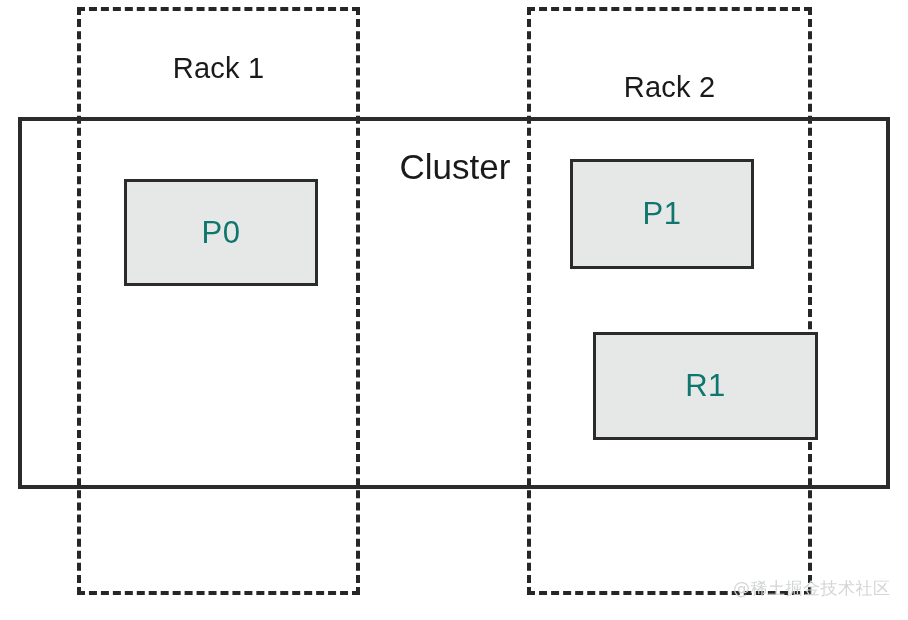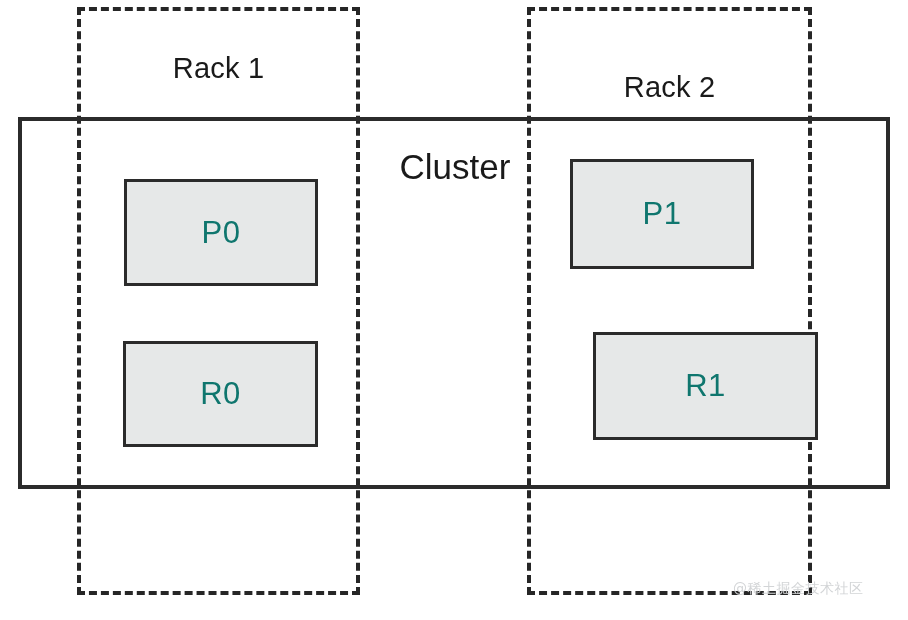--- a/index.html
+++ b/index.html
@@ -68,21 +68,21 @@
     font-size: 31px;
     line-height: 32px;
     letter-spacing: 0.5px;
     white-space: nowrap;
   }
 
   
   .watermark {
     position: absolute;
     color: #d3d5d7;
-    font-size: 14px;
+    font-size: 17px;
     line-height: 20px;
     white-space: nowrap;
     letter-spacing: 0.5px;
     font-family: "DejaVu Sans", sans-serif;
   }
 </style>
 </head>
 <body>
 
 <div id="canvas">
@@ -96,23 +96,20 @@
   </div>
 
   <div class="cluster" style="left:18px; top:117px; width:872px; height:372px;"></div>
 
   <div class="cluster-label" style="left:380px; top:152px; width:150px;">Cluster</div>
 
   <div class="node" style="left:124px; top:179px; width:194px; height:107px;">
     <span class="node-label">P0</span>
   </div>
 
-  <div class="node" style="left:123px; top:341px; width:195px; height:106px;">
-    <span class="node-label">R0</span>
-  </div>
 
   <div class="node" style="left:570px; top:159px; width:184px; height:110px;">
     <span class="node-label">P1</span>
   </div>
 
   <div class="node" style="left:570px; top:332px; width:225px; height:108px;margin-left:23px;">
     <span class="node-label">R1</span>
   </div>
 
   <div class="watermark" style="left:733px; top:578px;">@稀土掘金技术社区</div>

